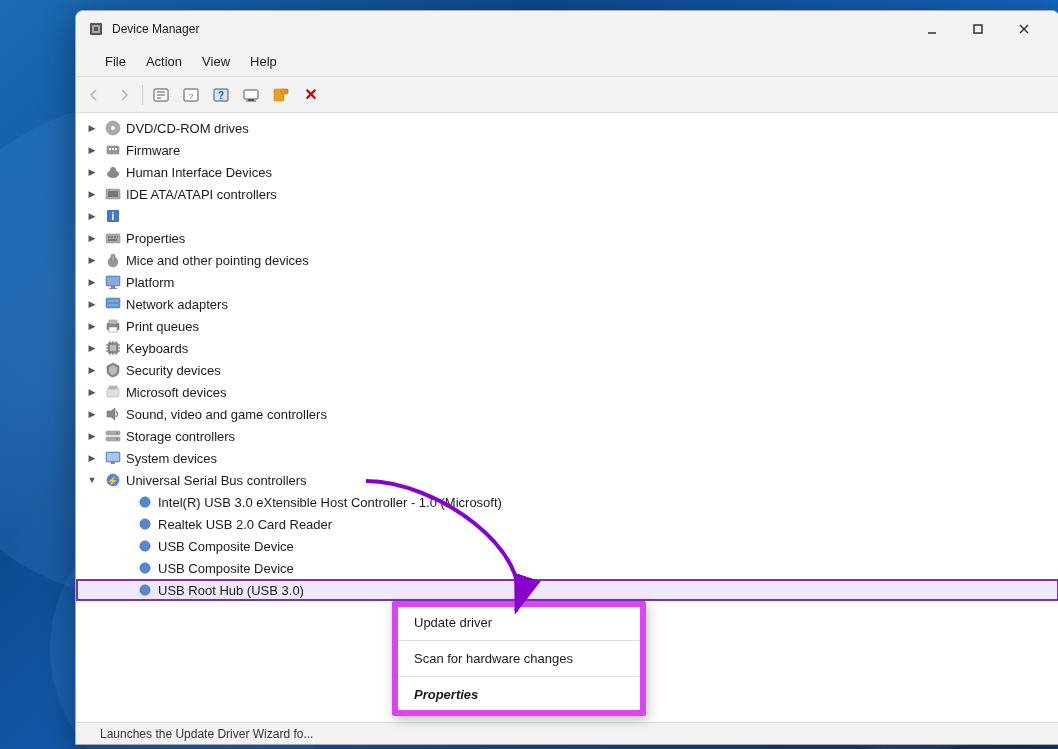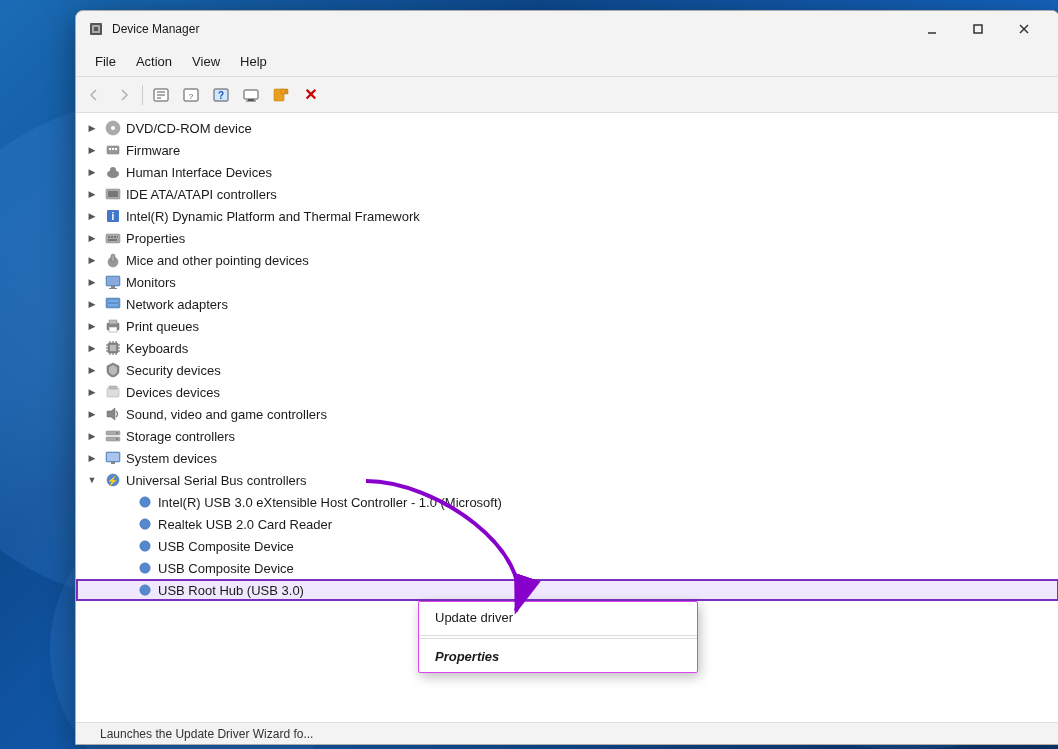--- a/index.html
+++ b/index.html
@@ -80,21 +80,21 @@
     }
     .window-btn svg { width: 12px; height: 12px; }
 
     
     .menu-bar {
       display: flex;
       height: 30px;
       align-items: center;
       background: #f3f3f3;
       border-bottom: 1px solid #ddd;
-      padding: 0 9px;
+      padding: 0 19px;
       flex-shrink: 0;
     }
     .menu-item {
       padding: 4px 10px;
       font-size: 13px;
       color: #1a1a1a;
       cursor: pointer;
       border-radius: 3px;
     }
 
@@ -206,25 +206,25 @@
       align-items: center;
       padding: 0 24px;
       font-size: 12px;
       color: #333;
       flex-shrink: 0;
     }
 
     
     .context-menu {
       position: absolute;
-      left: 342px;
+      left: 316px;
       top: 590px;
-      width: 280px;
+      width: 254px;
       background: white;
-      border: 1px solid #d946ef;
+      border: 6px solid #d946ef;
       box-shadow: 2px 4px 12px rgba(0,0,0,0.25);
       z-index: 100;
       border-radius: 2px;
     }
     .ctx-item {
       padding: 8px 16px;
       font-size: 13px;
       cursor: pointer;
       color: #1a1a1a;
     }
@@ -346,21 +346,21 @@
     <div class="device-tree">
 
       <div class="tree-item">
         <div class="expand-icon">▶</div>
         <div class="item-icon">
           <svg width="16" height="16" viewBox="0 0 16 16">
               <circle cx="8" cy="8" r="7" fill="#aaa" stroke="#888" stroke-width="0.5"></circle>
               <circle cx="8" cy="8" r="2" fill="white"></circle>
             </svg>
         </div>
-        <span class="item-label">DVD/CD-ROM device</span>
+        <span class="item-label">DVD/CD-ROM drives</span>
       </div>
 
       <div class="tree-item">
         <div class="expand-icon">▶</div>
         <div class="item-icon">
           <svg width="16" height="16" viewBox="0 0 16 16">
               <rect x="2" y="4" width="12" height="8" rx="1" fill="#999" stroke="#777" stroke-width="0.5"></rect>
               <rect x="4" y="6" width="2" height="2" fill="#fff"></rect>
               <rect x="7" y="6" width="2" height="2" fill="#fff"></rect>
               <rect x="10" y="6" width="2" height="2" fill="#fff"></rect>
@@ -392,21 +392,20 @@
       </div>
 
       <div class="tree-item">
         <div class="expand-icon">▶</div>
         <div class="item-icon">
           <svg width="16" height="16" viewBox="0 0 16 16">
               <rect x="2" y="2" width="12" height="12" rx="1" fill="#4477cc"></rect>
               <text x="8" y="12" text-anchor="middle" font-size="10" fill="white" font-weight="bold">i</text>
             </svg>
         </div>
-        <span class="item-label">Intel(R) Dynamic Platform and Thermal Framework</span>
       </div>
 
       <div class="tree-item">
         <div class="expand-icon">▶</div>
         <div class="item-icon">
           <svg width="16" height="16" viewBox="0 0 16 16">
               <rect x="1" y="4" width="14" height="9" rx="1" fill="#aaa" stroke="#888" stroke-width="0.5"></rect>
               <rect x="3" y="6" width="2" height="2" fill="#777"></rect>
               <rect x="6" y="6" width="2" height="2" fill="#777"></rect>
               <rect x="9" y="6" width="2" height="2" fill="#777"></rect>
@@ -432,21 +431,21 @@
       <div class="tree-item">
         <div class="expand-icon">▶</div>
         <div class="item-icon">
           <svg width="16" height="16" viewBox="0 0 16 16">
               <rect x="1" y="2" width="14" height="10" rx="1" fill="#6699cc" stroke="#4477aa" stroke-width="0.5"></rect>
               <rect x="2" y="3" width="12" height="8" fill="#88aadd"></rect>
               <rect x="6" y="12" width="4" height="2" fill="#888"></rect>
               <rect x="4" y="14" width="8" height="1" fill="#888"></rect>
             </svg>
         </div>
-        <span class="item-label">Monitors</span>
+        <span class="item-label">Platform</span>
       </div>
 
       <div class="tree-item">
         <div class="expand-icon">▶</div>
         <div class="item-icon">
           <svg width="16" height="16" viewBox="0 0 16 16">
               <rect x="1" y="2" width="14" height="10" rx="1" fill="#6699cc" stroke="#4477aa" stroke-width="0.5"></rect>
               <rect x="3" y="4" width="10" height="6" fill="#88bbff" opacity="0.5"></rect>
               <line x1="3" y1="7" x2="13" y2="7" stroke="#4477aa" stroke-width="1"></line>
             </svg>
@@ -501,21 +500,21 @@
       </div>
 
       <div class="tree-item">
         <div class="expand-icon">▶</div>
         <div class="item-icon">
           <svg width="16" height="16" viewBox="0 0 16 16">
               <rect x="2" y="4" width="12" height="9" rx="1" fill="#ddd" stroke="#aaa" stroke-width="0.5"></rect>
               <rect x="4" y="2" width="8" height="3" rx="0.5" fill="#bbb" stroke="#999" stroke-width="0.5"></rect>
             </svg>
         </div>
-        <span class="item-label">Devices devices</span>
+        <span class="item-label">Microsoft devices</span>
       </div>
 
       <div class="tree-item">
         <div class="expand-icon">▶</div>
         <div class="item-icon">
           <svg width="16" height="16" viewBox="0 0 16 16">
               <polygon points="2,5 6,5 10,2 10,14 6,11 2,11" fill="#888" stroke="#666" stroke-width="0.5"></polygon>
               <path d="M11 5 Q14 8 11 11" stroke="#888" stroke-width="1.5" fill="none"></path>
             </svg>
         </div>
@@ -611,20 +610,21 @@
     </div>
 
     <div class="status-bar">
       <span>Launches the Update Driver Wizard fo...</span>
     </div>
   </div>
 
   <div class="context-menu">
     <div class="ctx-item">Update driver</div>
     <div class="ctx-sep"></div>
+    <div class="ctx-item">Scan for hardware changes</div>
     <div class="ctx-sep"></div>
     <div class="ctx-item bold">Properties</div>
   </div>
 
   <div class="arrow-container">
     <svg viewBox="0 0 220 180" xmlns="http://www.w3.org/2000/svg">
       <defs>
         <marker id="arrowhead" markerWidth="10" markerHeight="7" refX="9" refY="3.5" orient="auto">
           <polygon points="0 0, 10 3.5, 0 7" fill="#8800cc"></polygon>
         </marker>

